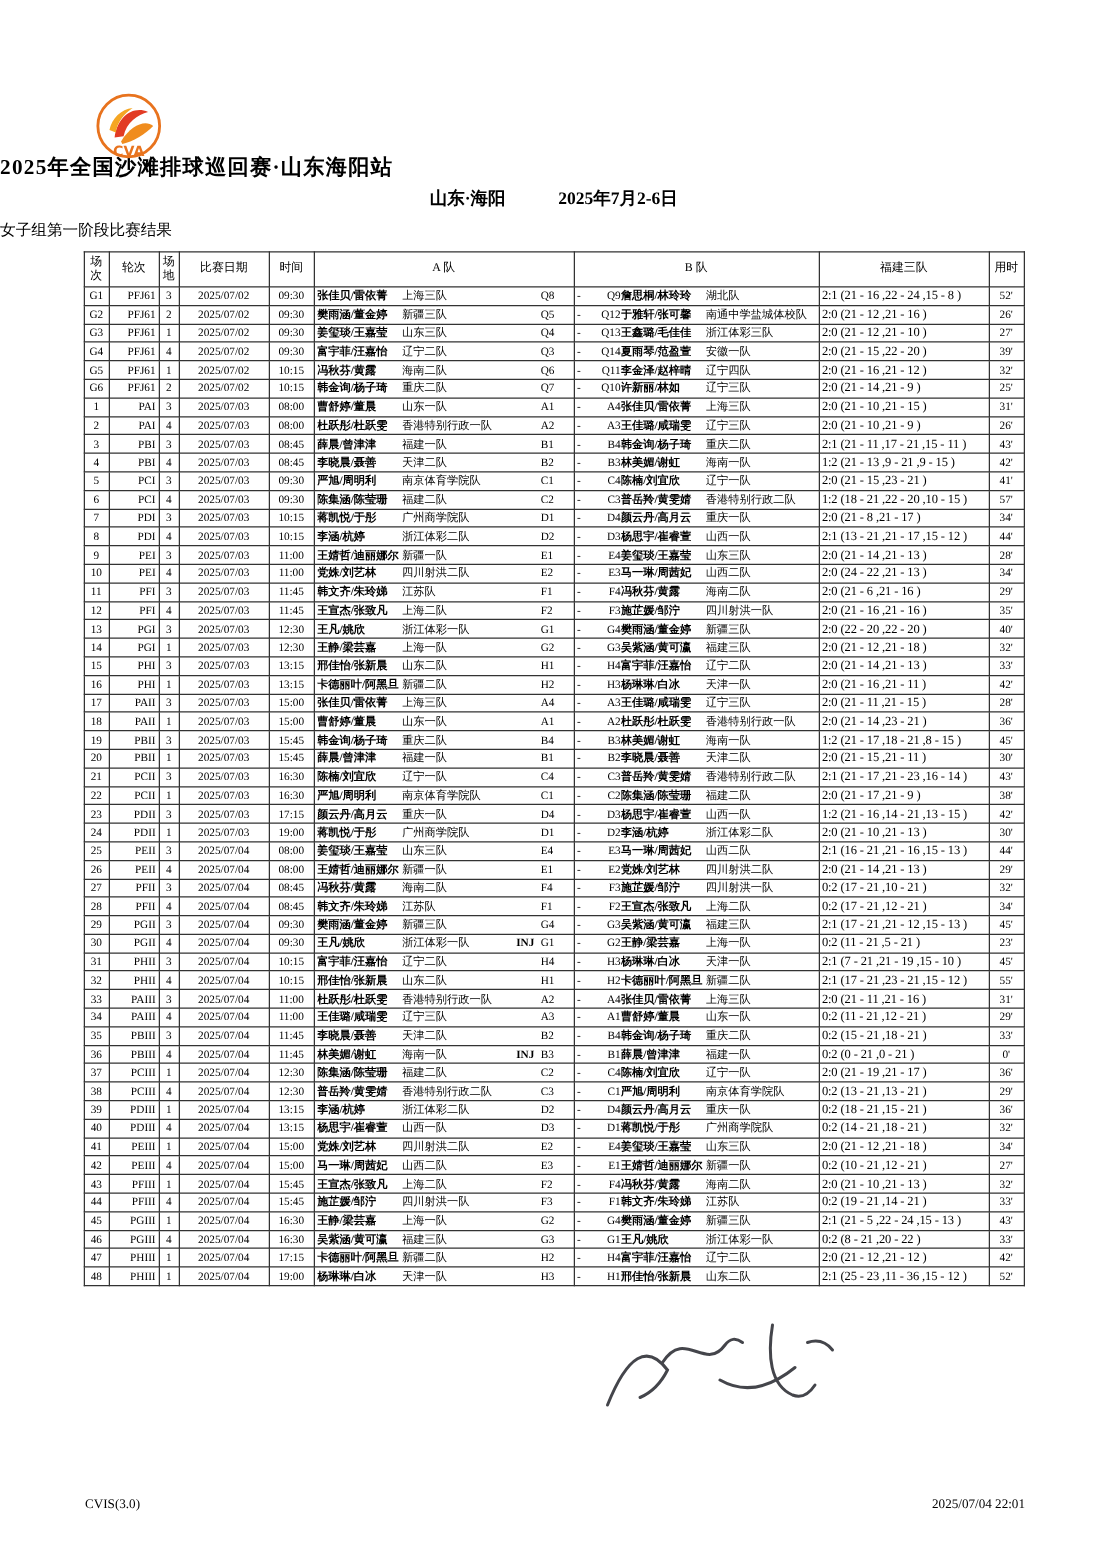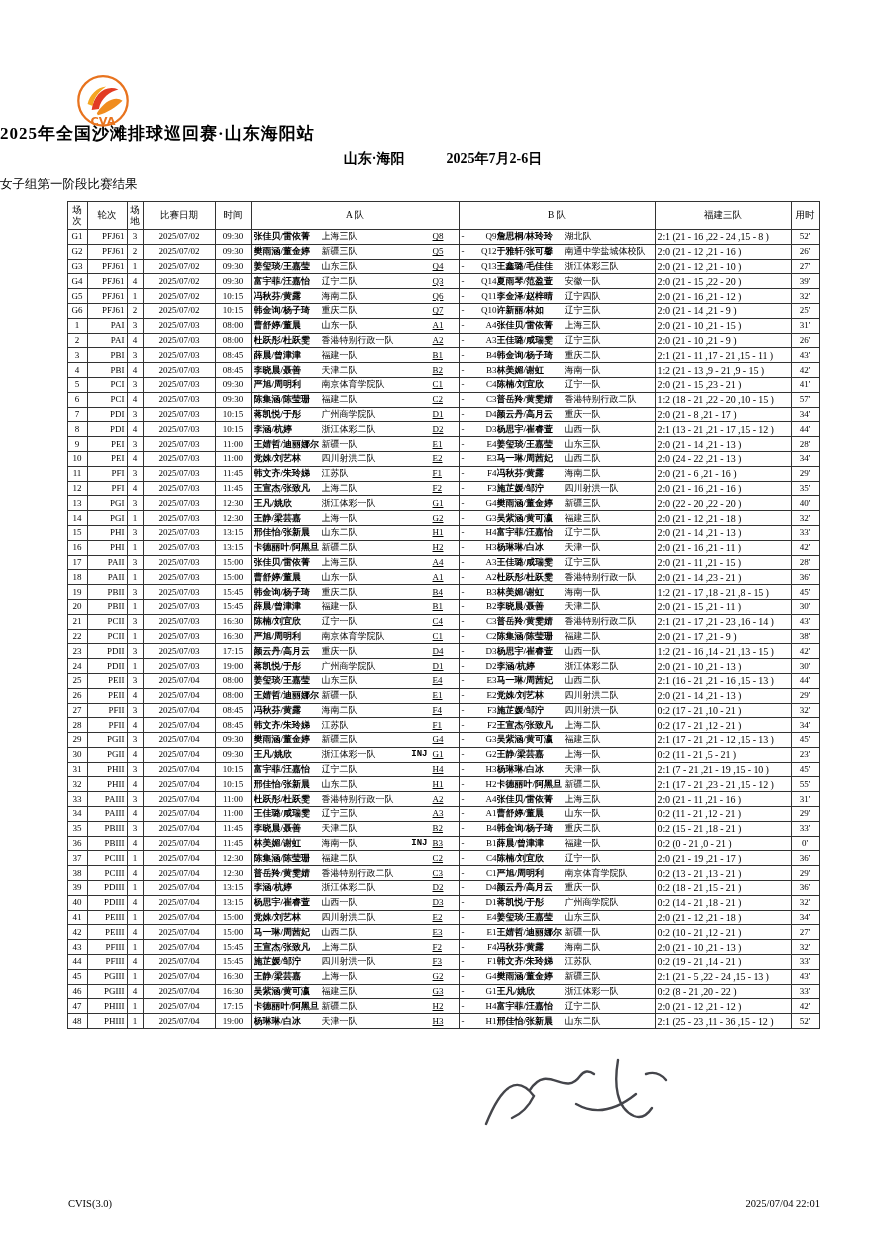--- a/index.html
+++ b/index.html
@@ -17,22 +17,22 @@
   th,td{border:1px solid #333;font-size:9px;line-height:13px;height:13.8px;
         padding:0 2px;white-space:nowrap;overflow:hidden;vertical-align:middle;}
   th{font-weight:normal;height:27px;text-align:center;font-size:9.5px;}
   th.stack{white-space:pre-line;line-height:11px;}
   td.c-no,td.c-court,td.c-date,td.c-time,td.c-dur{text-align:center;}
   td.c-round{text-align:right;padding-left:12px;}
   td.c-result{text-align:left;font-size:10px;letter-spacing:-0.1px;}
   .pair{display:flex;align-items:center;width:100%;}
   .pair .players{flex:none;width:68px;font-weight:bold;overflow:hidden;}
   .pair .team{flex:1;overflow:hidden;}
-  .pair .inj{flex:none;padding-right:5px;font-weight:bold;font-family:Liberation Mono, monospace;}
-  .pair .seed{flex:none;width:24px;text-align:left;text-decoration:underline;}
+  .pair .inj{flex:none;padding-right:5px;font-weight:bold;}
+  .pair .seed{flex:none;width:24px;text-align:left;}
   .pair .dash{flex:none;width:9px;text-align:left;}
   .pair .seed-b{flex:none;width:26px;text-align:right;}
   .signature{position:absolute;left:468px;top:1046px;width:212px;height:96px;}
   .footer-left{position:absolute;left:68px;top:1198px;font-size:10.5px;}
   .footer-right{position:absolute;right:66px;top:1198px;font-size:10.5px;}
 </style>
 </head>
 <body>
 
 <div class="page">

